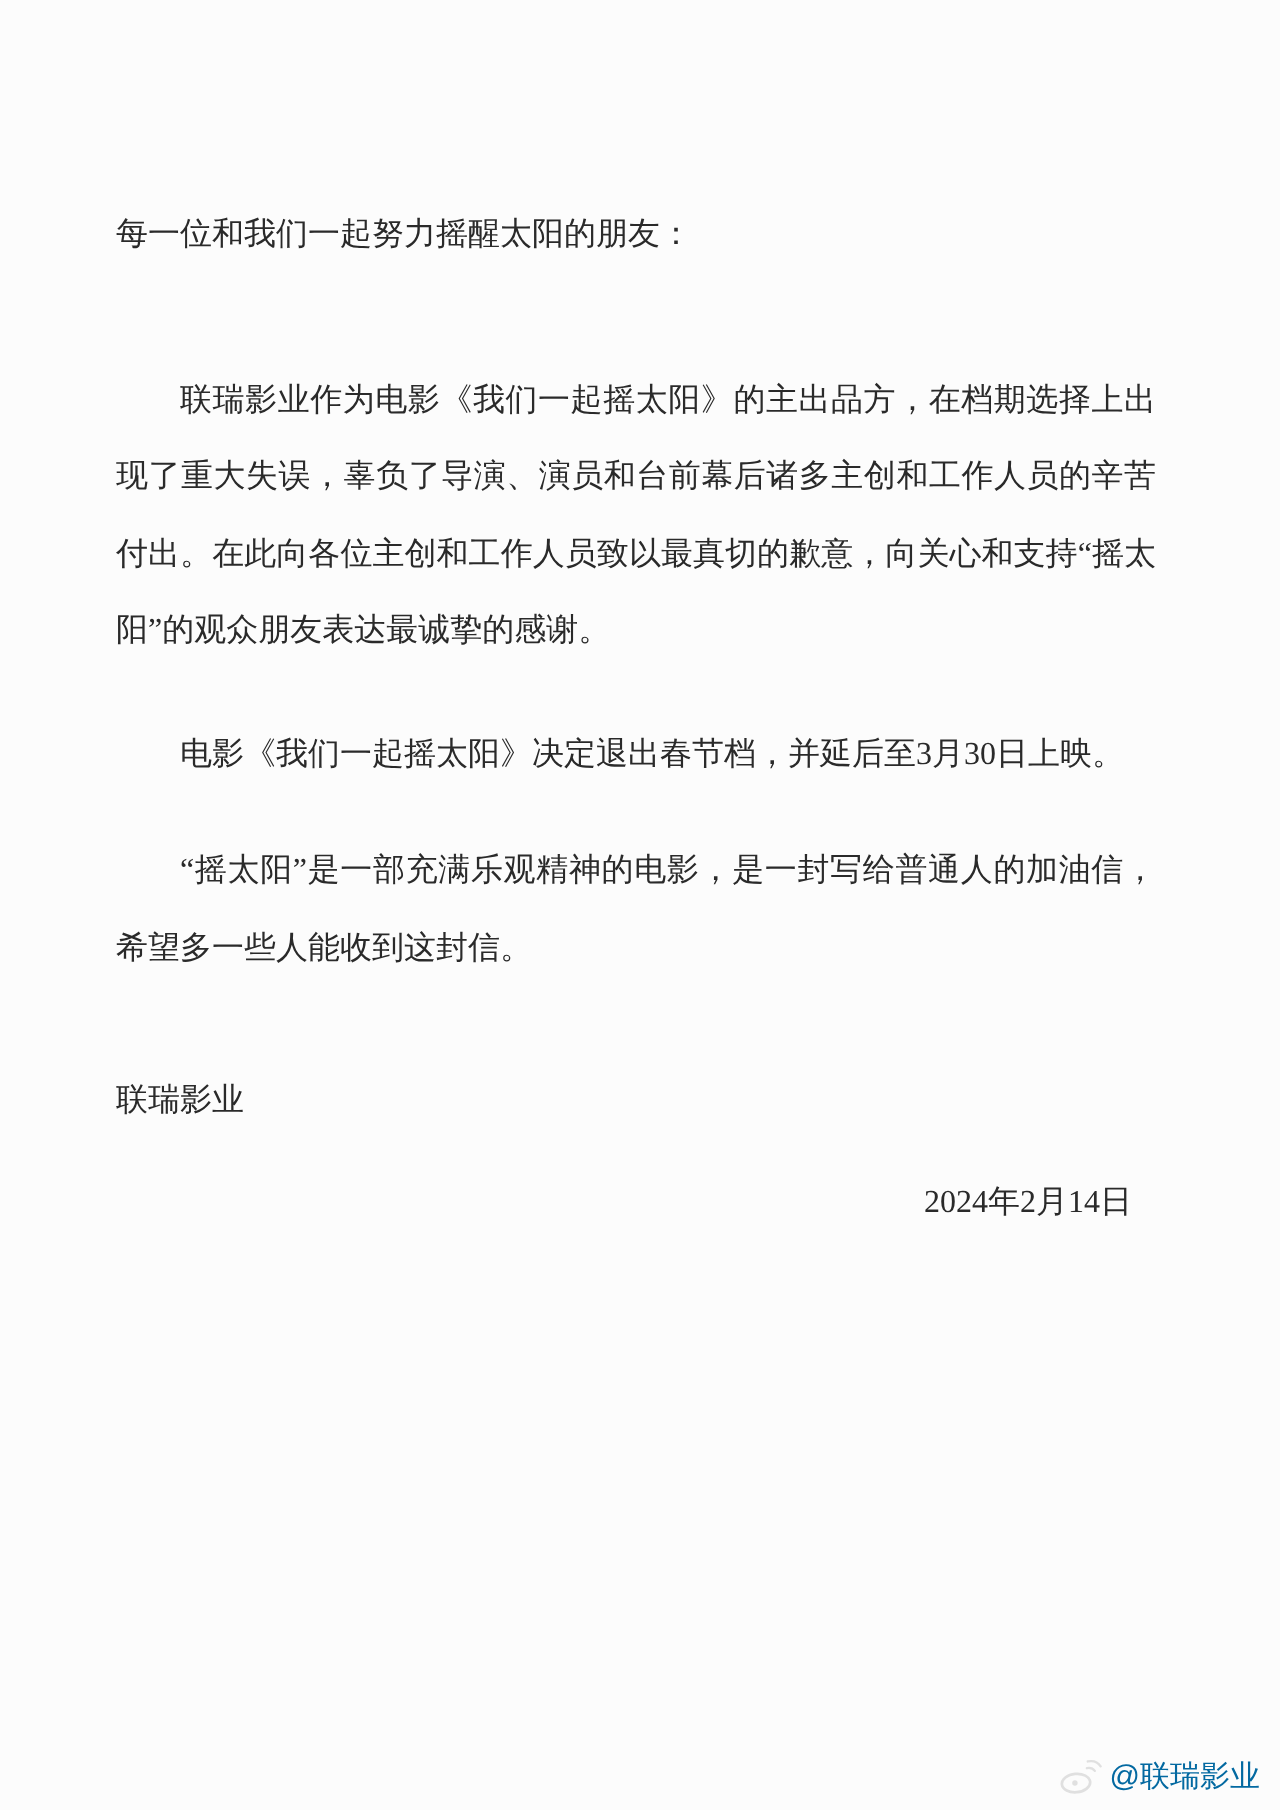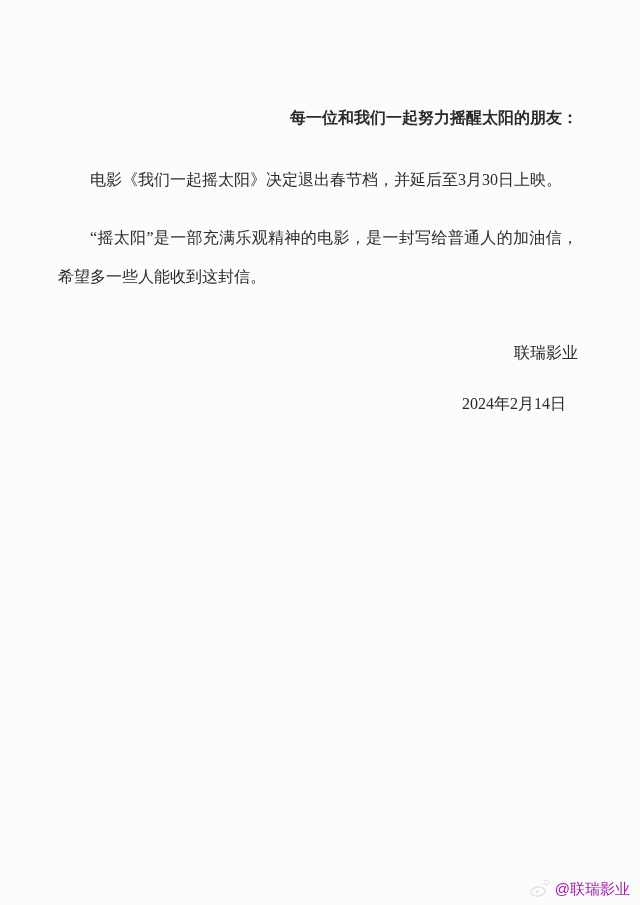--- a/index.html
+++ b/index.html
@@ -19,64 +19,63 @@
     width: 640px;
     height: 905px;
     padding: 99px 62px 0 58px;
     color: #2a2a2a;
     font-size: 16px;
     line-height: 38.5px;
     position: relative;
   }
   .salutation {
     margin: 0;
-    text-align: right;
-    font-weight: bold;
+    text-align: left;
   }
   .para {
     margin: 0;
     text-align: justify;
     text-justify: inter-ideograph;
     text-indent: 2em;
   }
   .para-1 { margin-top: 44px; }
   .para-2 { margin-top: 23px; }
   .para-3 { margin-top: 20px; }
   .para-4 { margin-top: 20px; }
   .signature {
     margin: 38px 0 0 0;
-    text-align: right;
   }
   .date {
     margin: 12px;
     text-align: right;
   }
   .watermark {
     position: absolute;
     right: 10px;
     bottom: 7px;
     display: flex;
     align-items: center;
     gap: 4px;
-    color: #a21caf;
+    color: #0369a1;
     font-size: 15px;
     line-height: 1;
     font-family: "Liberation Sans", "DejaVu Sans", sans-serif;
   }
   .watermark svg {
     display: block;
   }
 </style>
 </head>
 <body>
 
 <div class="page">
 
   <p class="salutation">每一位和我们一起努力摇醒太阳的朋友：</p>
 
+  <p class="para para-1">联瑞影业作为电影《我们一起摇太阳》的主出品方，在档期选择上出现了重大失误，辜负了导演、演员和台前幕后诸多主创和工作人员的辛苦付出。在此向各位主创和工作人员致以最真切的歉意，向关心和支持“摇太阳”的观众朋友表达最诚挚的感谢。</p>
 
   <p class="para para-2">电影《我们一起摇太阳》决定退出春节档，并延后至3月30日上映。</p>
 
   <p class="para para-3">“摇太阳”是一部充满乐观精神的电影，是一封写给普通人的加油信，希望多一些人能收到这封信。</p>
 
 
   <p class="signature">联瑞影业</p>
 
   <p class="date">2024年2月14日</p>
 

